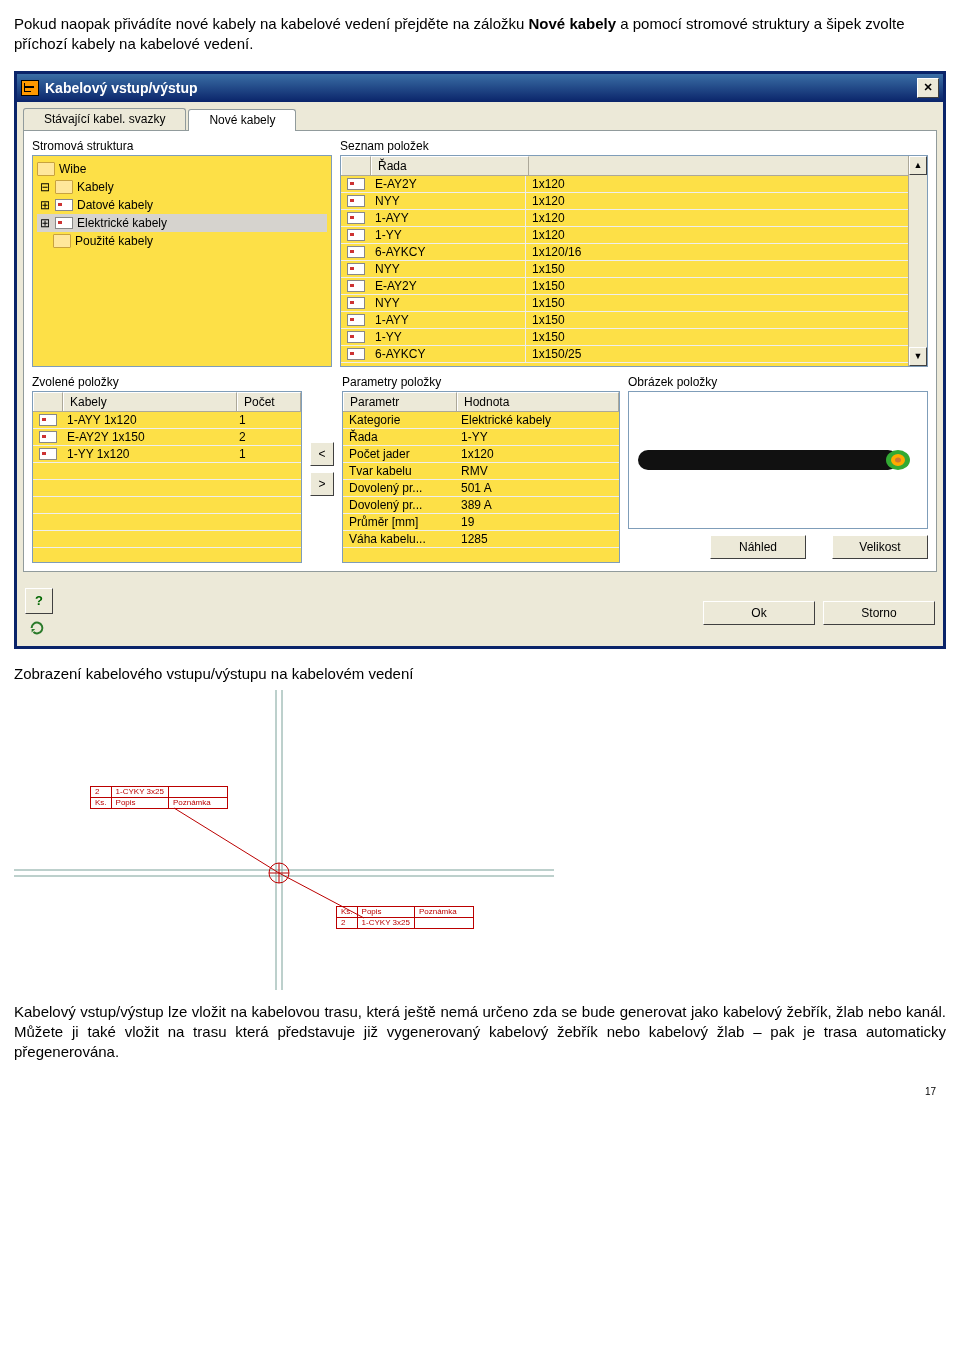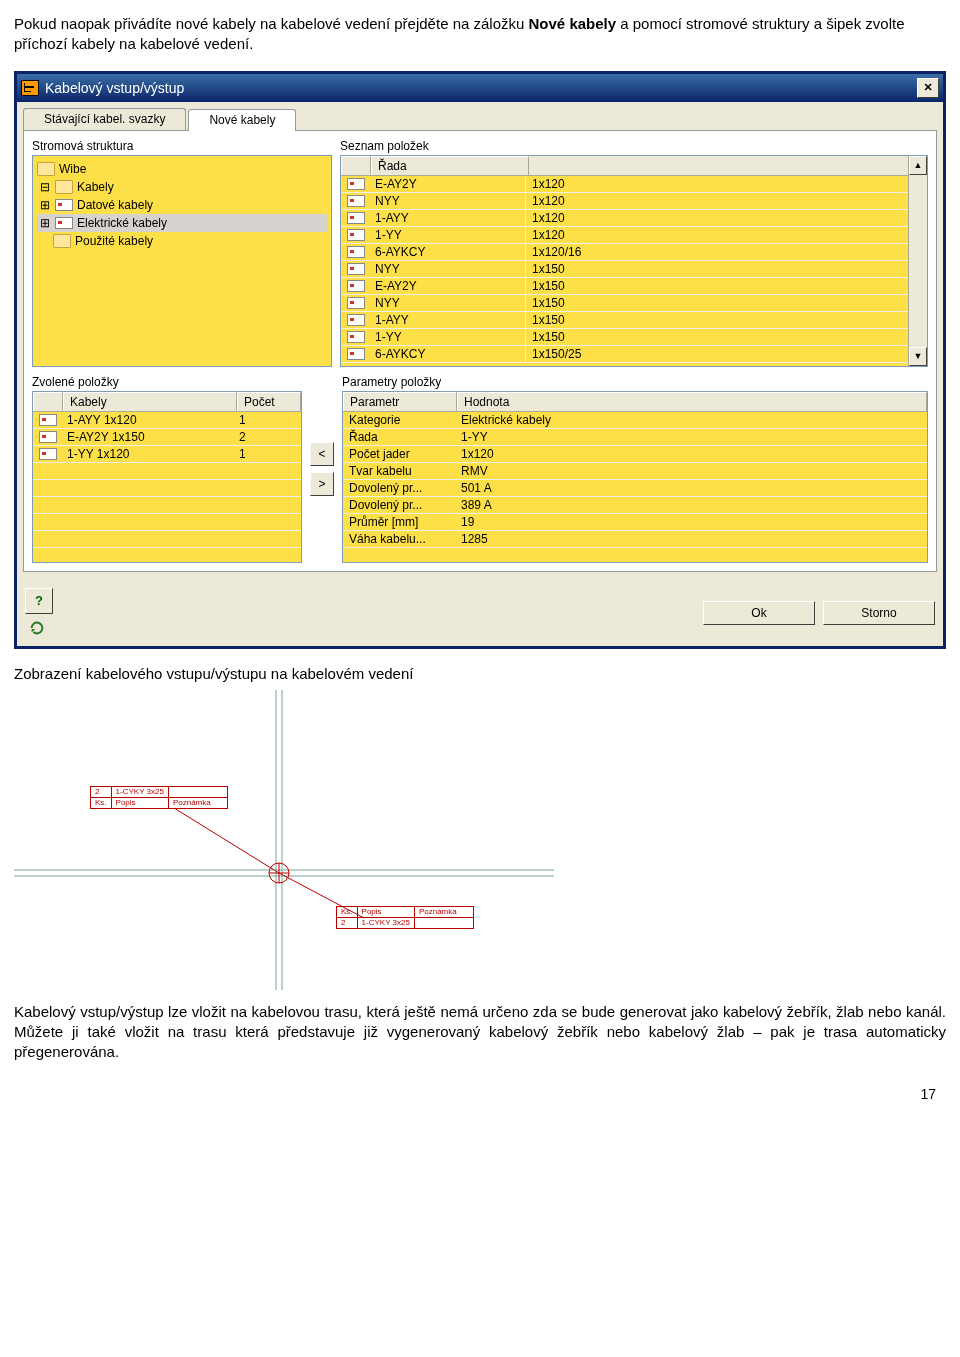--- a/index.html
+++ b/index.html
@@ -4,21 +4,21 @@
 <style>
 body{margin:0;font-family:"Segoe UI",Tahoma,Arial,sans-serif;font-size:13px;color:#000;background:#fff;width:960px}
 .page{padding:10px 14px}
 .body-text{font-size:15px;line-height:1.35;margin:4px 0 16px 0}
 .bold{font-weight:bold}
 .window{border:3px solid #0a246a;background:#ece9d8}
 .titlebar{background:linear-gradient(#3a6ea5,#0a246a);display:flex;align-items:center;padding:2px 4px;height:24px}
 .title-icon{width:16px;height:14px;background:#f90;border:1px solid #000;margin-right:6px;position:relative}
 .title-icon::before{content:"";position:absolute;left:2px;top:5px;width:10px;height:2px;background:#000}
 .title-icon::after{content:"";position:absolute;left:2px;top:2px;width:6px;height:8px;border:1px solid #000;border-right:0;border-top:0}
-.titlebar .title{color:#fff;font-weight:normal;font-size:14px;flex:1}
+.titlebar .title{color:#fff;font-weight:bold;font-size:14px;flex:1}
 .closebox{width:20px;height:18px;background:#ece9d8;border:1px solid #fff;border-right-color:#404040;border-bottom-color:#404040;display:flex;align-items:center;justify-content:center}
 .closebox::before{content:"✕";font-size:11px;font-weight:bold}
 .tabs{display:flex;margin:6px 6px 0 6px}
 .tab{padding:3px 20px;border:1px solid #919b9c;border-bottom:0;margin-right:2px;background:#ece9d8;font-size:12px;border-radius:3px 3px 0 0}
 .tab.active{background:#fff;position:relative;top:1px;padding-bottom:4px;font-weight:normal}
 .tabbody{border:1px solid #919b9c;background:#fff;margin:0 6px 8px 6px;padding:8px}
 .row{display:flex;gap:8px}
 .panel-lbl{font-size:12px;margin-bottom:2px}
 .listpane{border:1px solid #7f9db9;background:#fde047;height:210px;overflow:hidden;font-size:12px}
 .tree{padding:4px;line-height:18px}
@@ -51,21 +51,21 @@
 .btn{min-width:70px;height:22px;border:1px solid #fff;border-right-color:#404040;border-bottom-color:#404040;background:#ece9d8;font-size:12px;display:flex;align-items:center;justify-content:center;padding:0 12px}
 .bottombar{display:flex;padding:8px;gap:8px;align-items:center}
 .helpbtn{width:26px;height:24px;border:1px solid #fff;border-right-color:#404040;border-bottom-color:#404040;background:#ece9d8;display:flex;align-items:center;justify-content:center;color:#006600;font-weight:bold}
 .reload{width:20px;height:20px;display:flex;align-items:center;justify-content:center;margin-left:2px;margin-top:4px}
 .reload svg{width:18px;height:18px}
 .spacer{flex:1}
 .cable-svg{width:280px;height:40px}
 .section-caption{font-size:15px;margin:16px 0 8px 0}
 .tiny-table{border:1px solid #b00;font-size:8px;line-height:10px;border-collapse:collapse}
 .tiny-table td{border:1px solid #b00;padding:0 4px;color:#b00}
-.pagenum{text-align:right;font-size:14px;margin-top:24px;padding-right:10px}
+.pagenum{text-align:right;font-size:10px;margin-top:24px;padding-right:10px}
 </style>
 </head>
 <body>
 
 <div class="page">
   <p class="body-text">
     <span>Pokud naopak přivádíte nové kabely na kabelové vedení přejděte na záložku </span><span class="bold">Nové kabely</span><span> a pomocí stromové struktury a šipek zvolte příchozí kabely na kabelové vedení.</span>
   </p>
 
   <div class="window">
@@ -313,20 +313,35 @@
                   <div class="param-h">19</div>
                 </div>
                 <div class="gridrow">
                   <div class="param-p">Váha kabelu...</div>
                   <div class="param-h">1285</div>
                 </div>
               </div>
           </div>
         </div>
 
+        <div style="flex:0 0 300px">
+          <div class="panel-lbl">Obrázek položky</div>
+          <div class="imgpane">
+            <svg class="cable-svg" viewBox="0 0 280 40">
+              <rect x="0" y="10" width="260" height="20" rx="10" fill="#111"></rect>
+              <ellipse cx="260" cy="20" rx="12" ry="10" fill="#3a3"></ellipse>
+              <ellipse cx="260" cy="20" rx="7" ry="6" fill="#fa0"></ellipse>
+              <ellipse cx="260" cy="20" rx="3" ry="2.5" fill="#c73"></ellipse>
+            </svg>
+          </div>
+          <div class="obrbtns">
+            <div class="btn">Náhled</div>
+            <div class="btn">Velikost</div>
+          </div>
+        </div>
       </div>
     </div>
 
     <div class="bottombar">
       <div>
         <div class="helpbtn">?</div>
         <div class="reload">
           <svg viewBox="0 0 20 20">
               <path d="M4 10a6 6 0 1 1 2 4.5" fill="none" stroke="#2a7a2a" stroke-width="2.2"></path>
               <path d="M4 15l0-4 4 0z" fill="#2a7a2a"></path>

